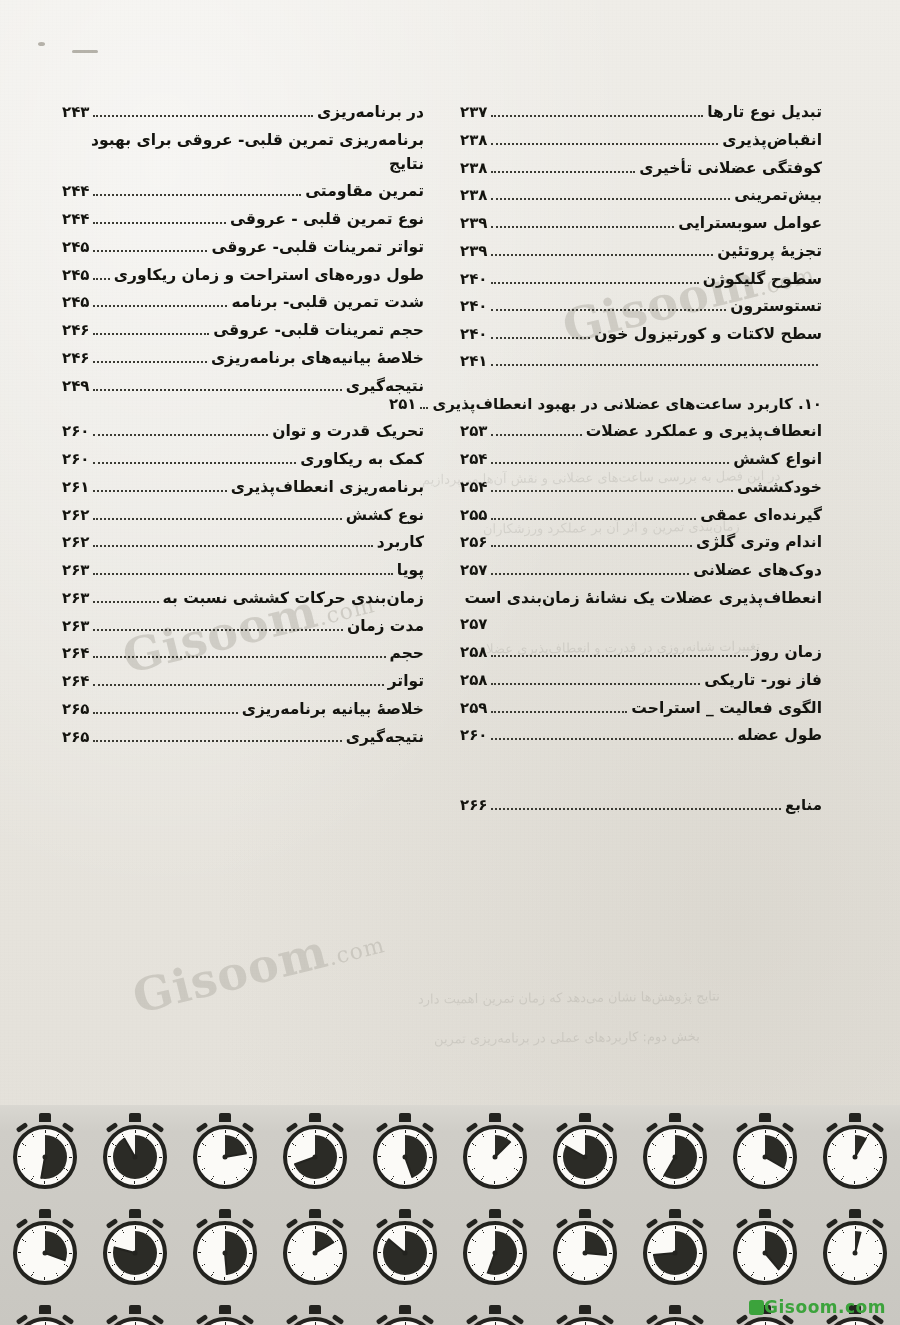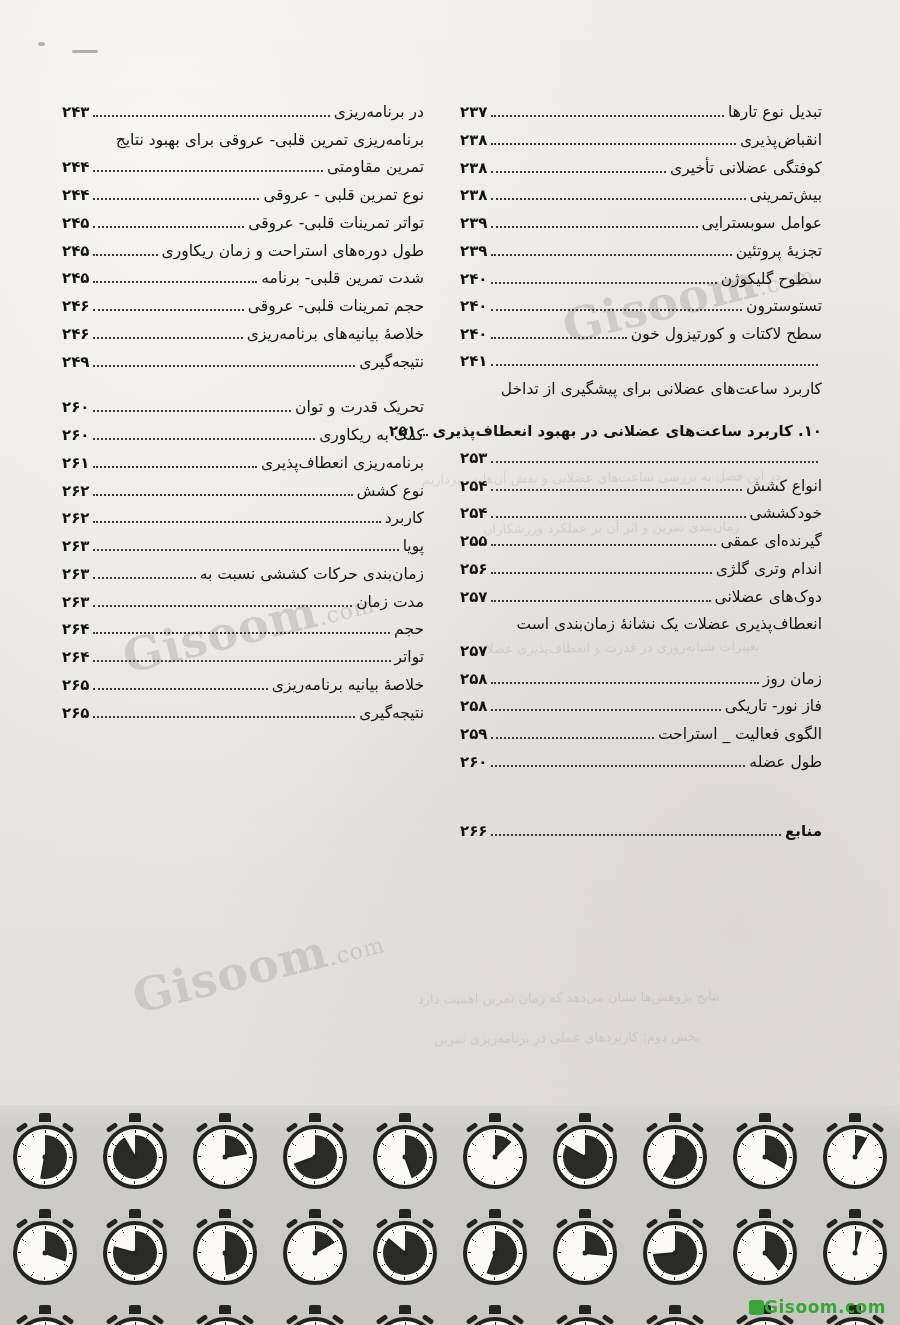--- a/index.html
+++ b/index.html
@@ -92,21 +92,21 @@
     display: flex;
     flex-direction: row;
     align-items: baseline;
     font-size: 15.5px;
     line-height: 1.55;
     margin-bottom: 3.5px;
     direction: rtl;
   }
   .entry .title {
     white-space: nowrap;
-    font-weight: 400;
+    font-weight: 700;
   }
   .entry .dots {
     flex: 1 1 auto;
     border-bottom: 2px dotted #3a3a33;
     margin: 0 4px 5px 4px;
     min-width: 8px;
     height: 0;
   }
   .entry .page {
     white-space: nowrap;
@@ -299,27 +299,27 @@
         </div>
       <div class="entry">
           <span class="title">سطح لاکتات و کورتیزول خون</span>
           <span class="dots"></span>
           <span class="page">۲۴۰</span>
         </div>
       <div class="entry">
           <span class="dots"></span>
           <span class="page">۲۴۱</span>
         </div>
-      <div class="entry nodots wrap"><span class="title">کاربرد ساعت‌های عضلانی برای پیشگیری از تداخل</span></div>
       <div class="entry chapter">
           <span class="title">۱۰. کاربرد ساعت‌های عضلانی در بهبود انعطاف‌پذیری</span>
           <span class="dots"></span>
           <span class="page">۲۵۱</span>
         </div>
       <div class="entry">
+          <span class="title">انعطاف‌پذیری و عملکرد عضلات</span>
           <span class="dots"></span>
           <span class="page">۲۵۳</span>
         </div>
       <div class="entry">
           <span class="title">انواع کشش</span>
           <span class="dots"></span>
           <span class="page">۲۵۴</span>
         </div>
       <div class="entry">
           <span class="title">خودکششی</span>

